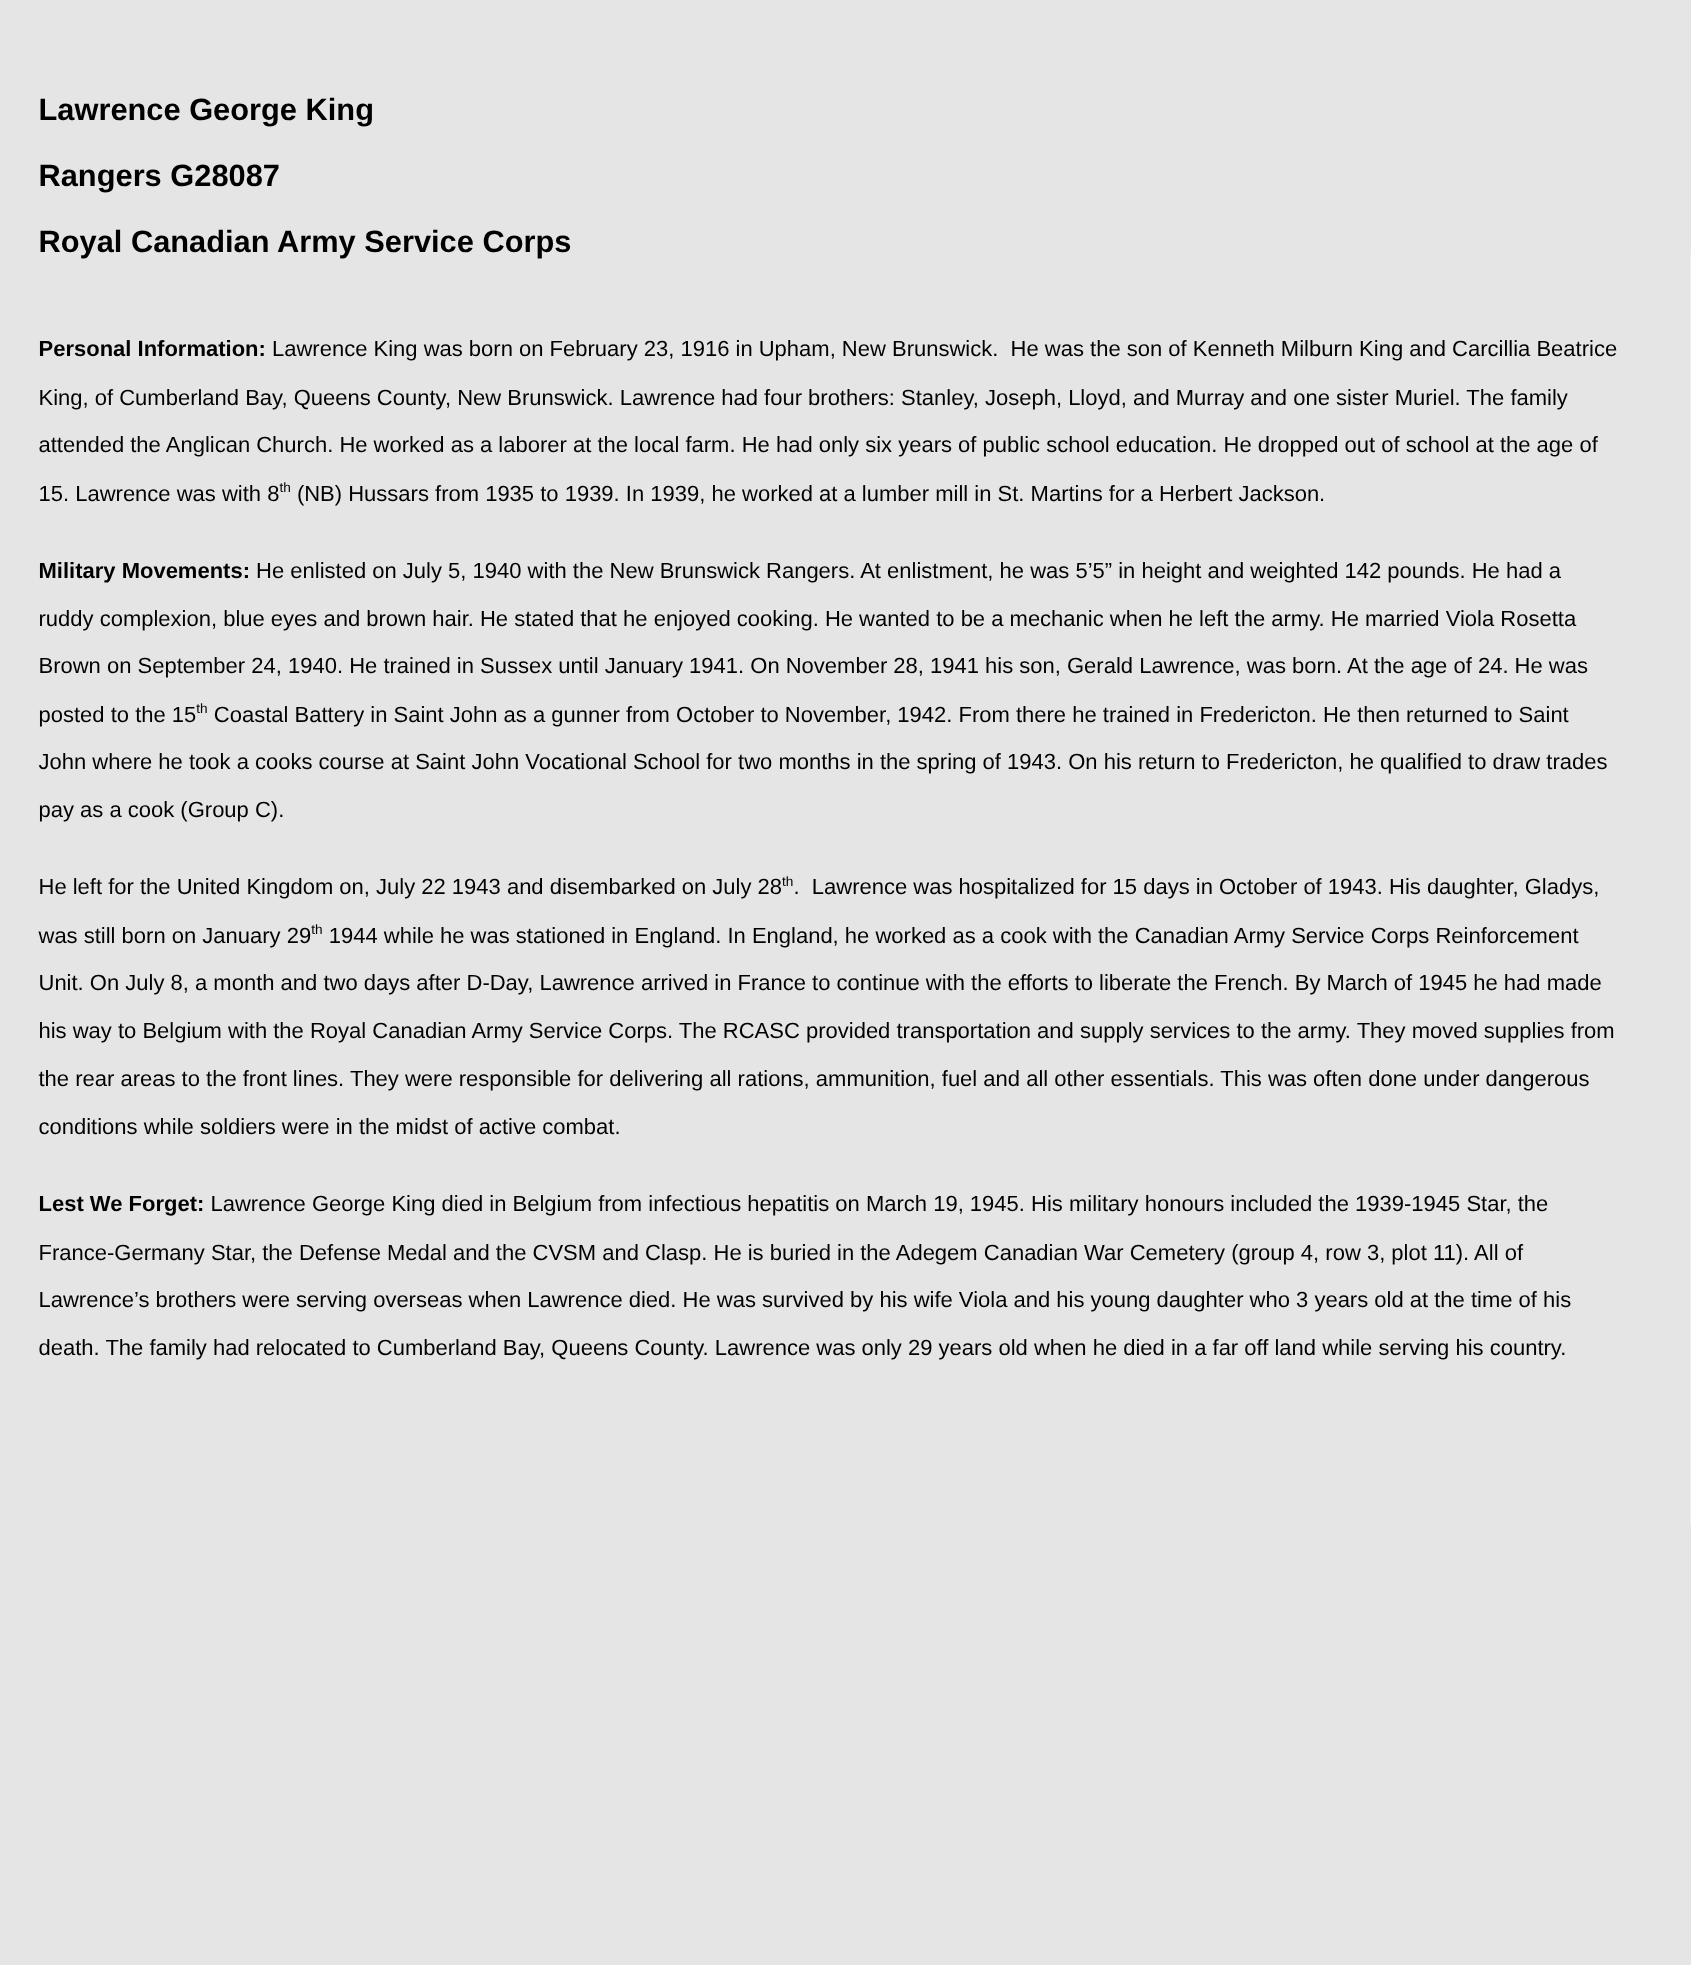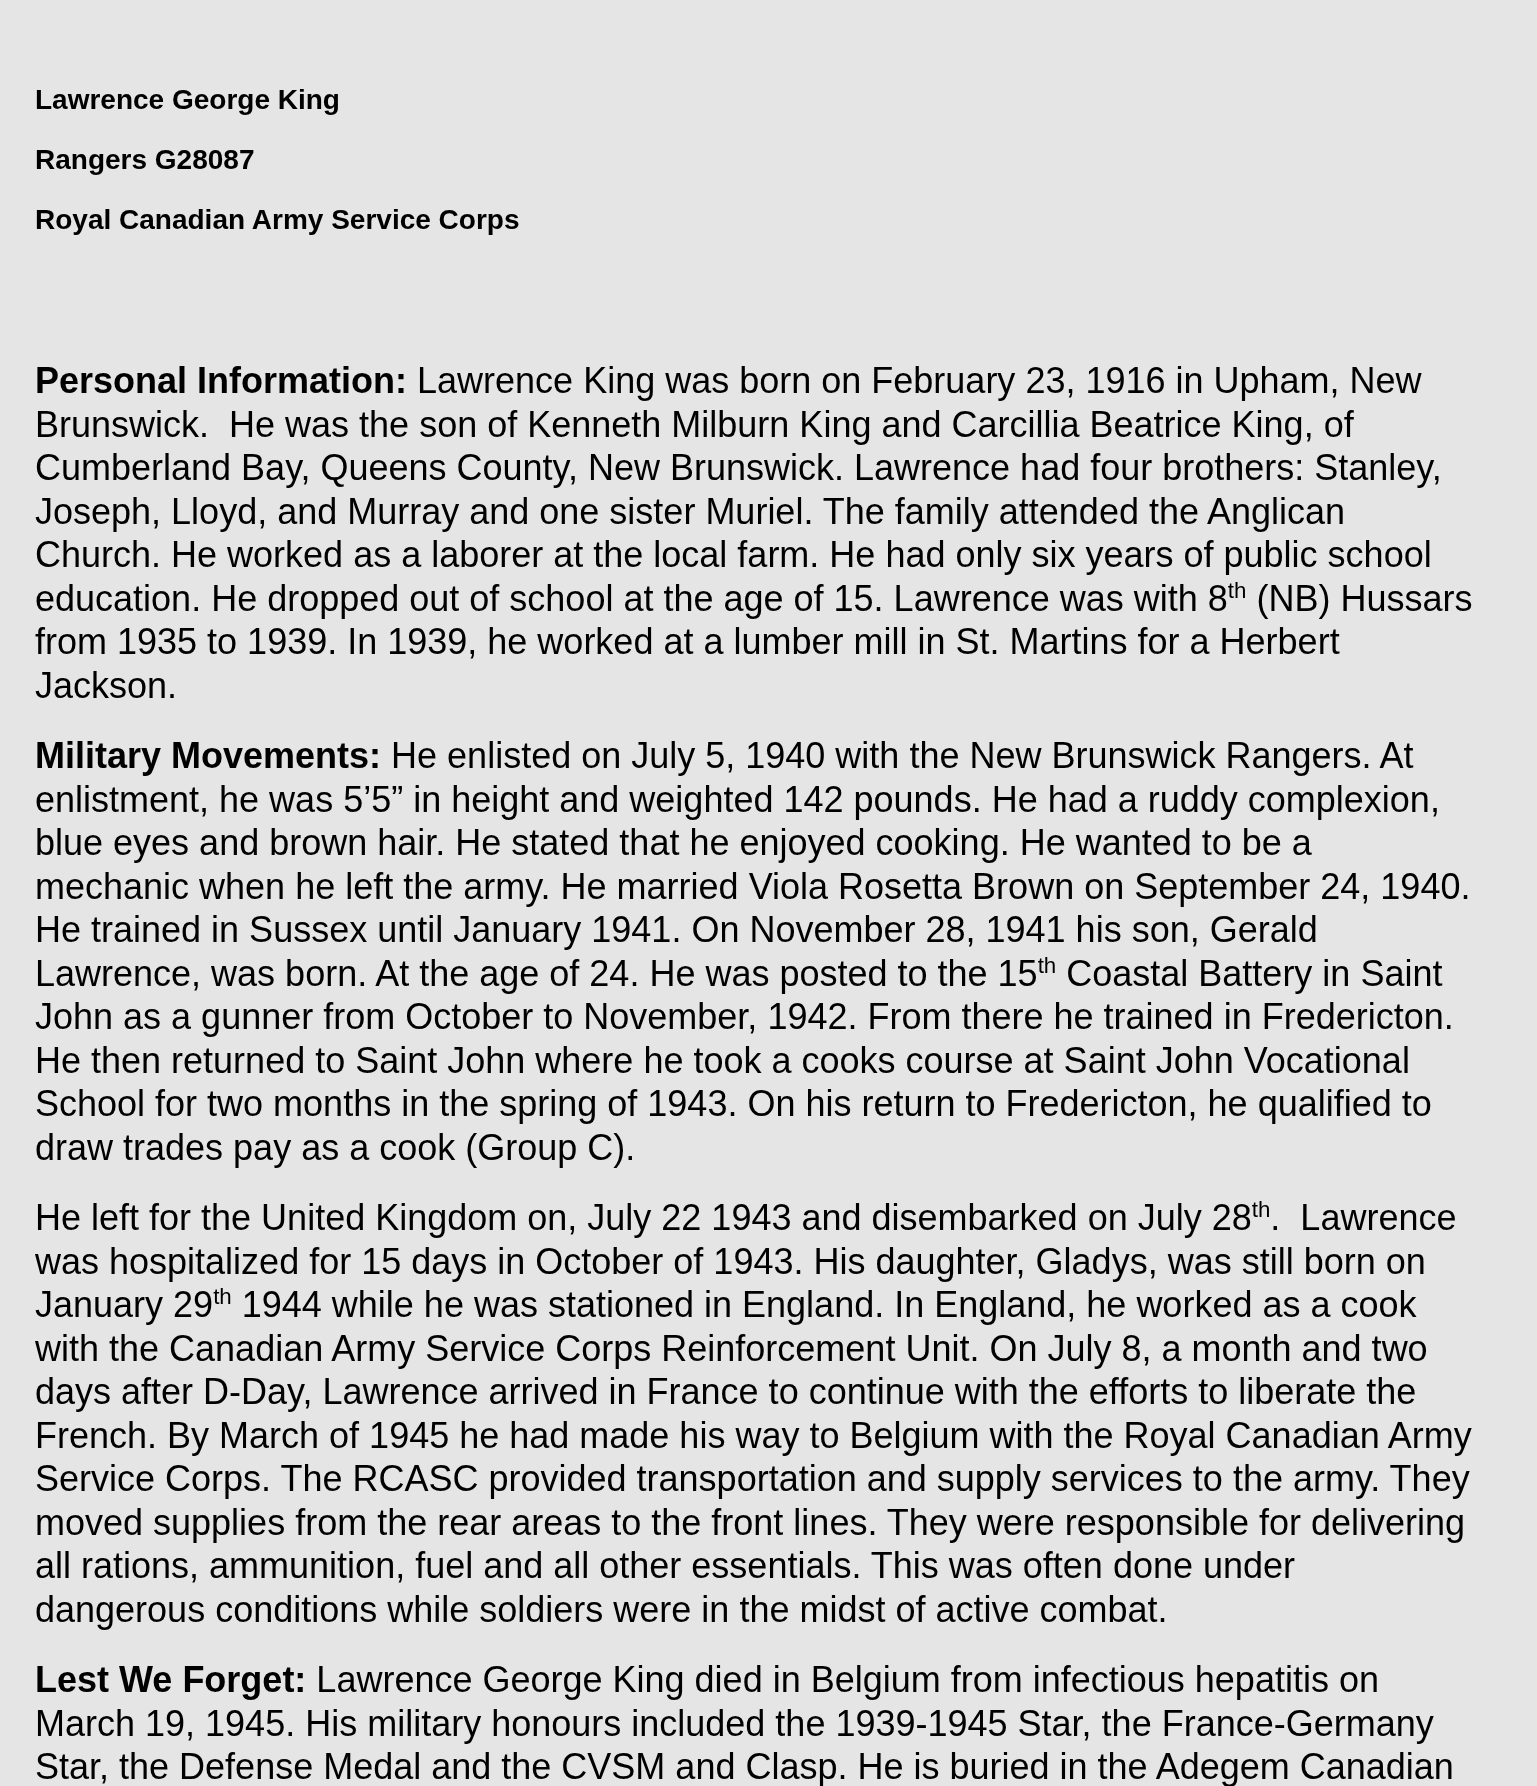--- a/index.html
+++ b/index.html
@@ -17,24 +17,24 @@
     padding: 78px 64px 40px 35px;
   }
   .heading {
     font-size: 28px;
     font-weight: bold;
     line-height: 43px;
     margin: 0 0 17px 0;
     white-space: pre-wrap;
   }
   .heading-last {
-    margin-bottom: 118px;
+    margin-bottom: 56px;
   }
   .para {
-    font-size: 36px;
+    font-size: 20px;
     font-weight: normal;
     line-height: 43.5px;
     margin: 0 0 27px 0;
     white-space: pre-wrap;
     text-align: left;
   }
   .para .bold {
     font-weight: bold;
   }
   .para sup {

